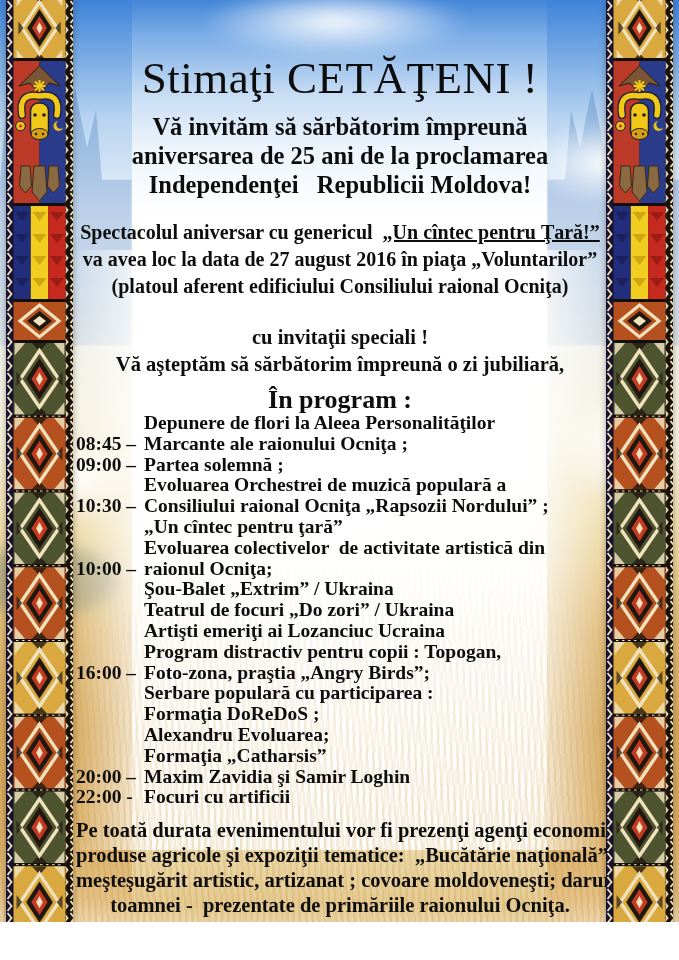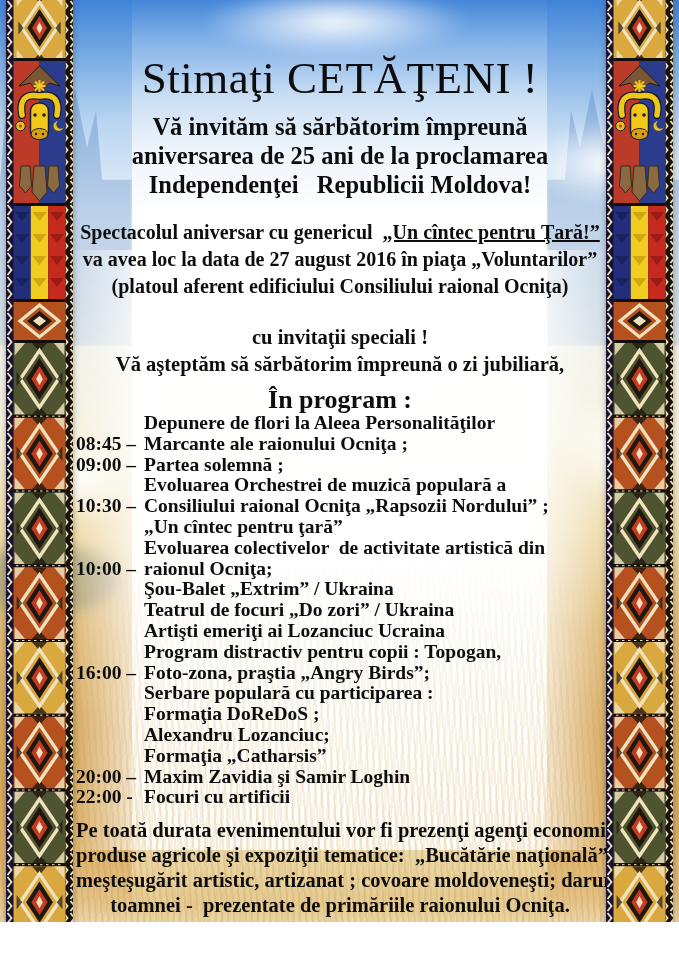--- a/index.html
+++ b/index.html
@@ -256,21 +256,21 @@
           <div class="line">Artişti emeriţi ai Lozanciuc Ucraina</div>
           <div class="line">Program distractiv pentru copii : Topogan,</div>
           <div class="line">Foto-zona, praştia „Angry Birds”;</div>
         </div>
       </div>
       <div class="prow">
         <span class="ptime">20:00 –</span>
         <div class="plines">
           <div class="line">Serbare populară cu participarea :</div>
           <div class="line">Formaţia DoReDoS ;</div>
-          <div class="line">Alexandru Lozanciuc;</div>
+          <div class="line">Alexandru Evoluarea;</div>
           <div class="line">Formaţia „Catharsis”</div>
           <div class="line">Maxim Zavidia şi Samir Loghin</div>
         </div>
       </div>
       <div class="prow">
         <span class="ptime">22:00 -</span>
         <div class="plines">
           <div class="line">Focuri cu artificii</div>
         </div>
       </div>

